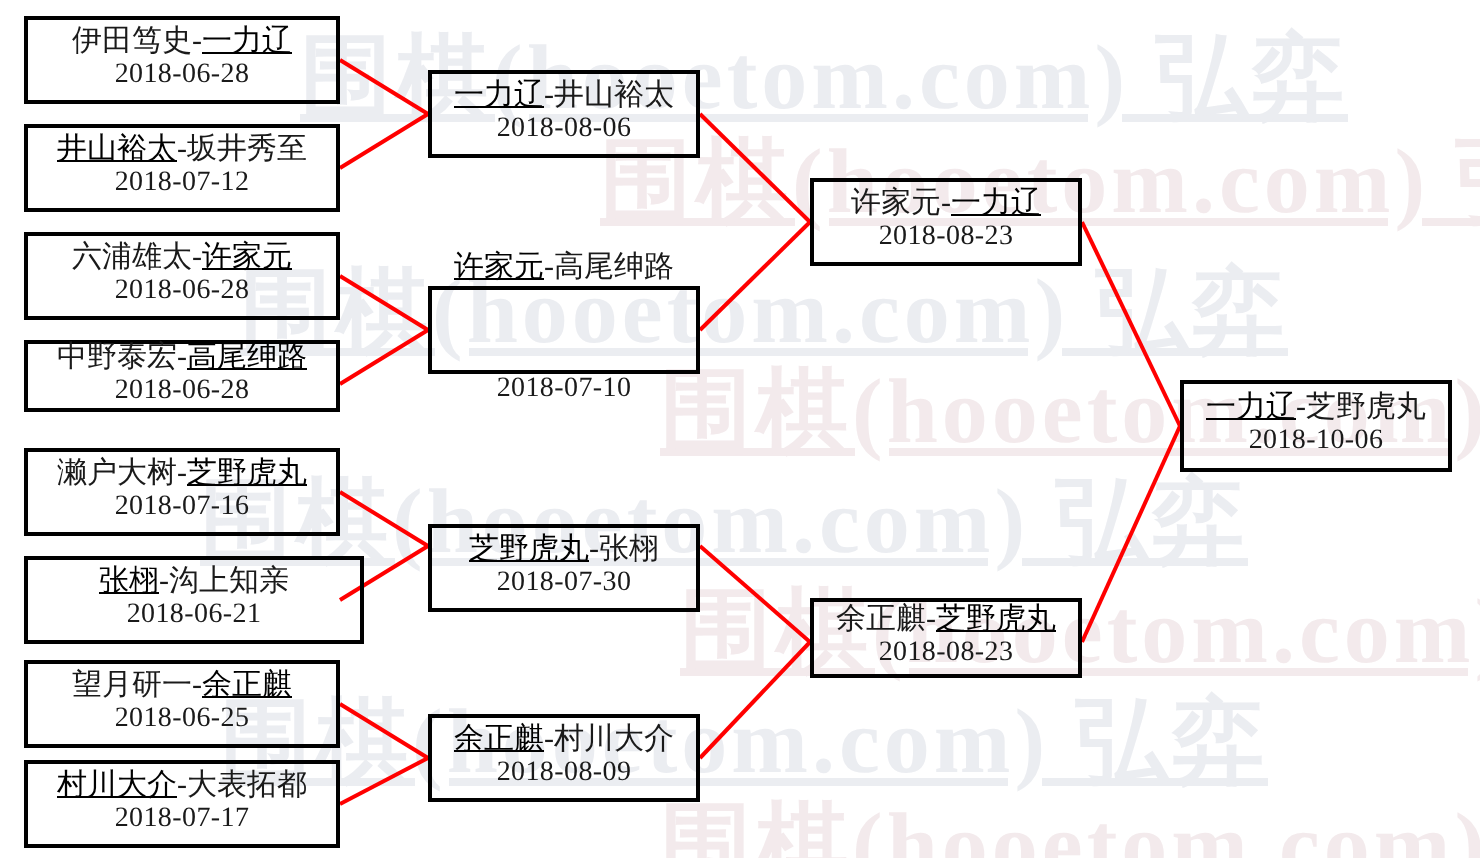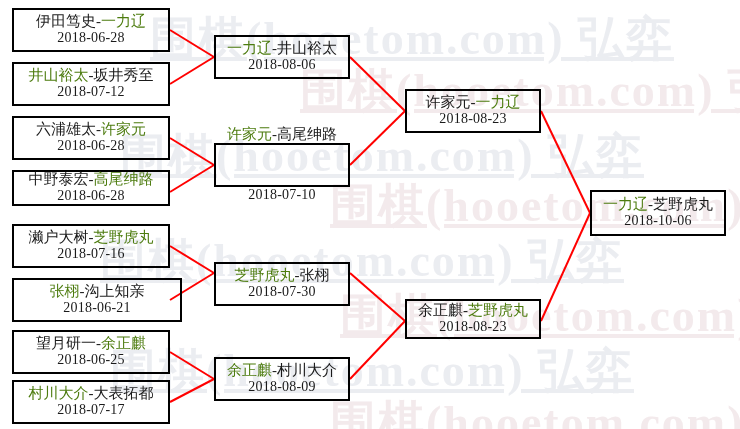--- a/index.html
+++ b/index.html
@@ -60,21 +60,21 @@
     color:#1a1a1a;
   }
   .date{
     font-size:14px;
     line-height:1.15;
     letter-spacing:.2px;
     white-space:nowrap;
     color:#1a1a1a;
     margin-top:1px;
   }
-  .win{color:#4d7c0f;}
+  .win{color:#000000;text-decoration:underline;}
   .lose{color:#1a1a1a;}
   .sep{color:#1a1a1a;}
 </style>
 </head>
 <body>
 
 <div id="bracket">
 
   <div class="wm-layer">
       <div class="wm bluish" style="left: 150px; top: 8px;">围棋(hooetom.com) 弘弈</div>

